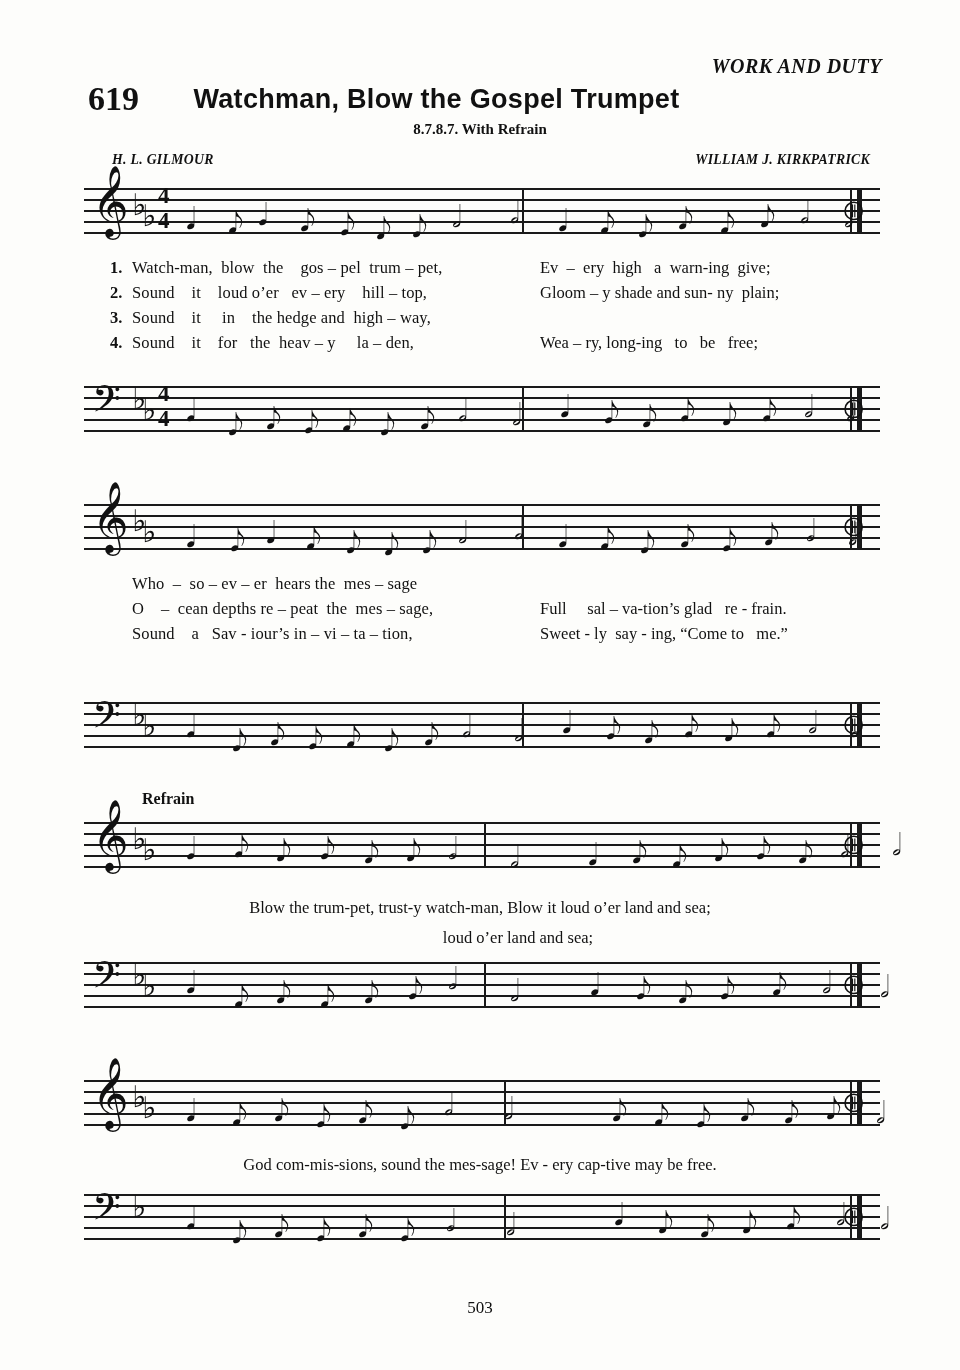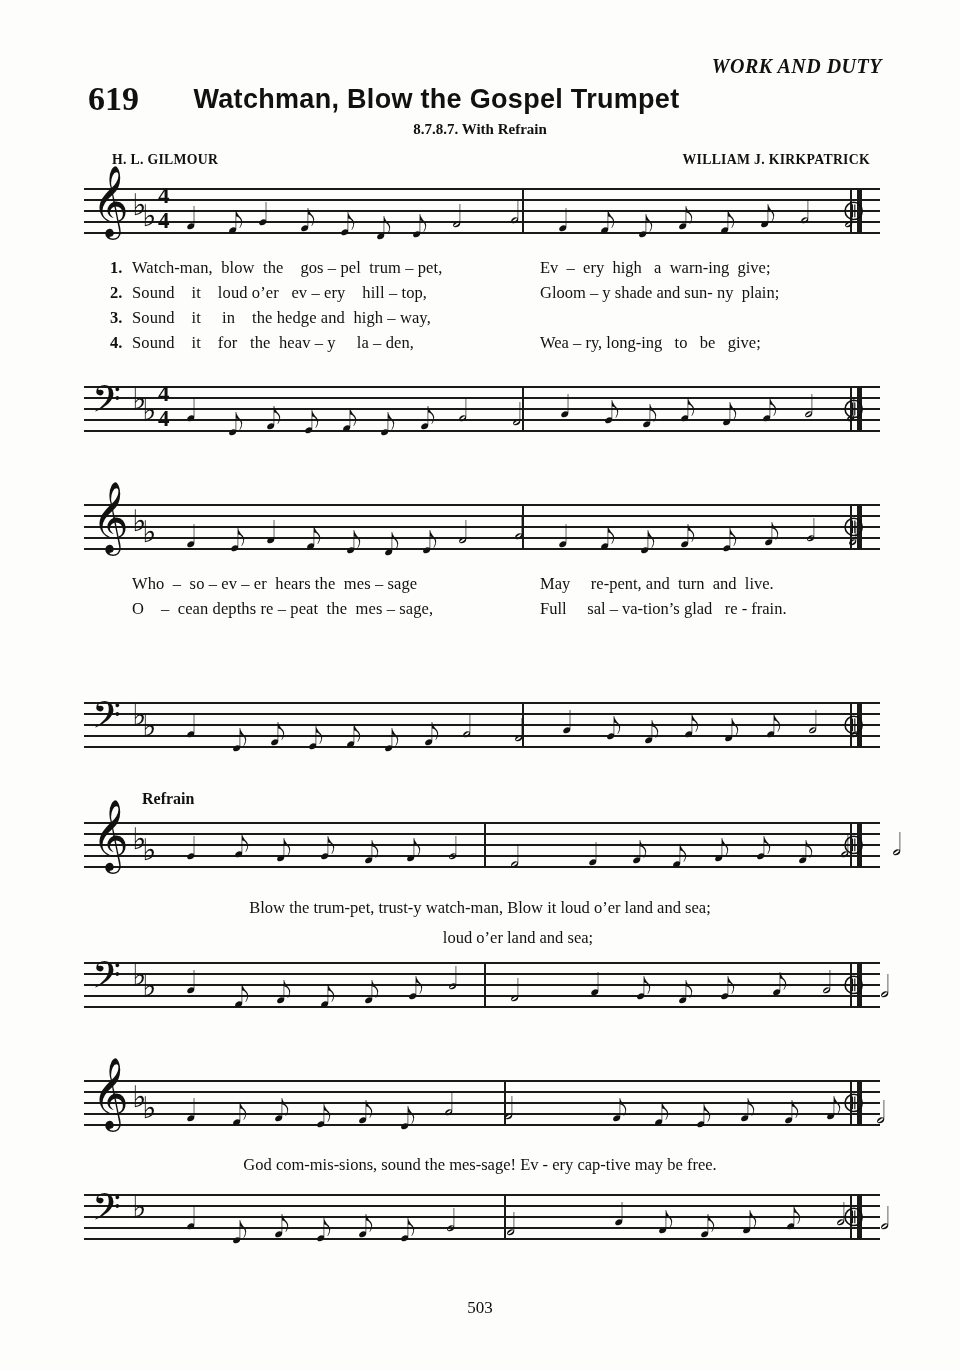--- a/index.html
+++ b/index.html
@@ -73,20 +73,21 @@
   .composer {
     position: absolute;
     top: 152px;
     right: 90px;
     font-size: 14px;
     font-weight: bold;
     letter-spacing: 0.3px;
   }
   .smallcaps {
     font-size: 0.86em;
+    font-style: italic;
   }
 
   
   .system {
     position: absolute;
     left: 84px;
     width: 796px;
   }
   .staff {
     position: relative;
@@ -284,21 +285,21 @@
       <span class="half-a">Sound    it    loud o’er   ev – ery    hill – top,</span>
       <span class="half-b">Gloom – y shade and sun- ny  plain;</span>
     </div>
     <div class="lyric-line">
       <span class="vnum">3.</span>
       <span class="half-a">Sound    it     in    the hedge and  high – way,</span>
     </div>
     <div class="lyric-line">
       <span class="vnum">4.</span>
       <span class="half-a">Sound    it    for   the  heav – y     la – den,</span>
-      <span class="half-b">Wea – ry, long-ing   to   be   give;</span>
+      <span class="half-b">Wea – ry, long-ing   to   be   free;</span>
     </div>
   </div>
 
   <div class="system" style="top:382px;">
     <div class="staff">
       <div class="line"></div>
         <div class="line"></div>
         <div class="line"></div>
         <div class="line"></div>
         <div class="line"></div>
@@ -368,26 +369,30 @@
         <div class="note" style="left:668px;top:36px;">𝅗𝅥</div>
       </div>
       <div class="repeatmark">⦷</div>
     </div>
   </div>
 
   <div class="lyric-block" style="top:574px;">
     <div class="lyric-line">
       <span class="vnum"></span>
       <span class="half-a">Who  –  so – ev – er  hears the  mes – sage</span>
-      <span class="half-b">May     re-pent, and  turn  and  live.</span>
     </div>
     <div class="lyric-line">
       <span class="vnum"></span>
       <span class="half-a">O    –  cean depths re – peat  the  mes – sage,</span>
       <span class="half-b">Full     sal – va-tion’s glad   re - frain.</span>
+    </div>
+    <div class="lyric-line">
+      <span class="vnum"></span>
+      <span class="half-a">Sound    a   Sav - iour’s in – vi – ta – tion,</span>
+      <span class="half-b">Sweet - ly  say - ing, “Come to   me.”</span>
     </div>
   </div>
 
   <div class="system" style="top:698px;">
     <div class="staff">
       <div class="line"></div>
         <div class="line"></div>
         <div class="line"></div>
         <div class="line"></div>
         <div class="line"></div>

